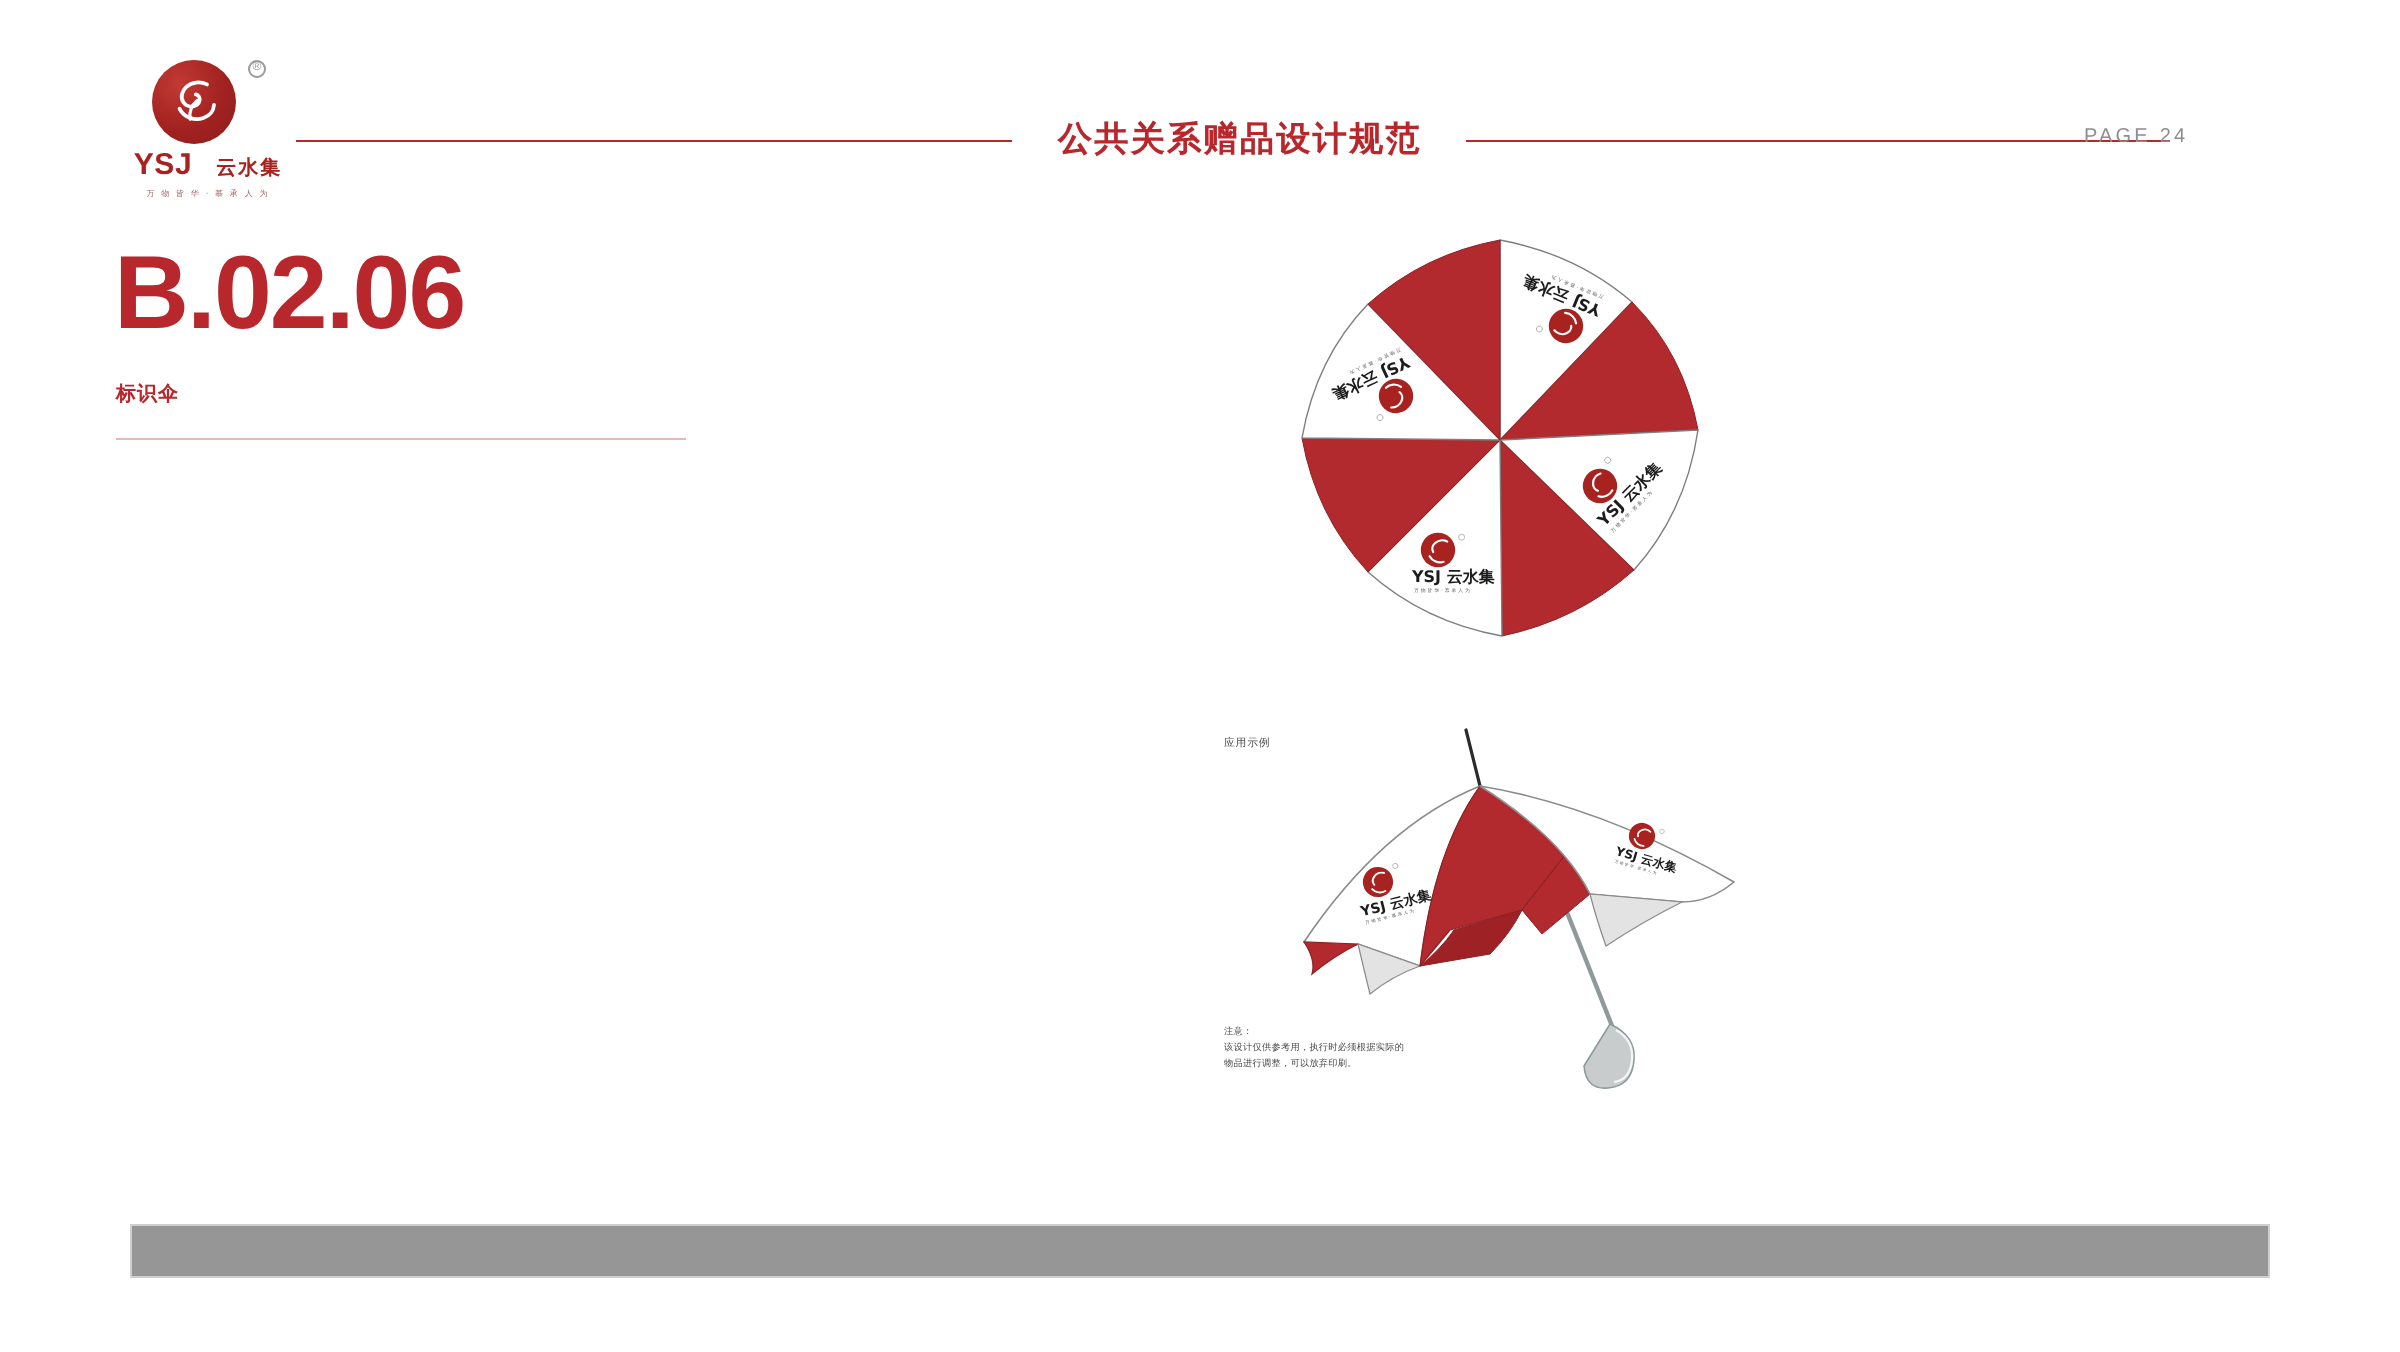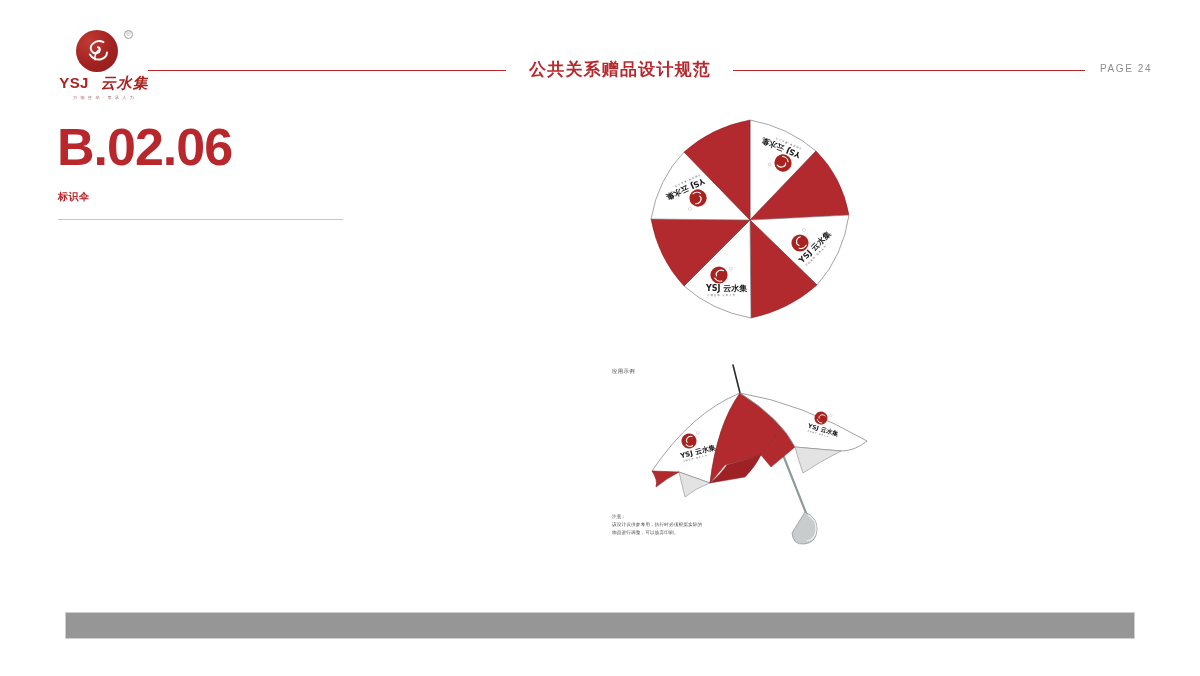--- a/index.html
+++ b/index.html
@@ -37,21 +37,21 @@
     text-align: center; white-space: nowrap;
   }
   .logo-ysj {
     display: inline-block; color: #a82320;
     font-family: "Liberation Sans", sans-serif;
     font-weight: 700; font-size: 15px; letter-spacing: 0.3px;
   }
   .logo-cn {
     display: inline-block; color: #a82320;
     font-family: "DejaVu Sans", sans-serif;
-    font-weight: 700; font-size: 15px; letter-spacing: 1px; margin-left: 12px; font-style: italic;
+    font-weight: 700; font-size: 10px; letter-spacing: 1px; margin-left: 12px;
   }
   .logo-tag {
     display: block; color: #a0696a;
     font-family: "DejaVu Sans", sans-serif;
     font-size: 4.2px; letter-spacing: 1.1px; margin-top: 2px;
     transform: scale(0.96);
   }
 
   #header-rule-left {
     position: absolute; left: 148px; top: 70px; width: 358px; height: 1px;
@@ -63,21 +63,21 @@
     color: #b8272c;
     font-family: "DejaVu Sans", sans-serif;
     font-weight: 700; font-size: 17px; letter-spacing: 1.2px;
     white-space: nowrap;
   }
   #header-rule-right {
     position: absolute; left: 733px; top: 70px; width: 352px; height: 1px;
     background: #b8272c;
   }
   #page-number {
-    position: absolute; left: 1100px; top: 63px;
+    position: absolute; left: 1042px; top: 63px;
     color: #8e8e8e;
     font-family: "Liberation Sans", sans-serif;
     font-size: 10px; letter-spacing: 1.6px; white-space: nowrap;
   }
 
   
   #section-code {
     position: absolute; left: 57px; top: 121px;
     color: #b8272c;
     font-family: "Liberation Sans", sans-serif;

